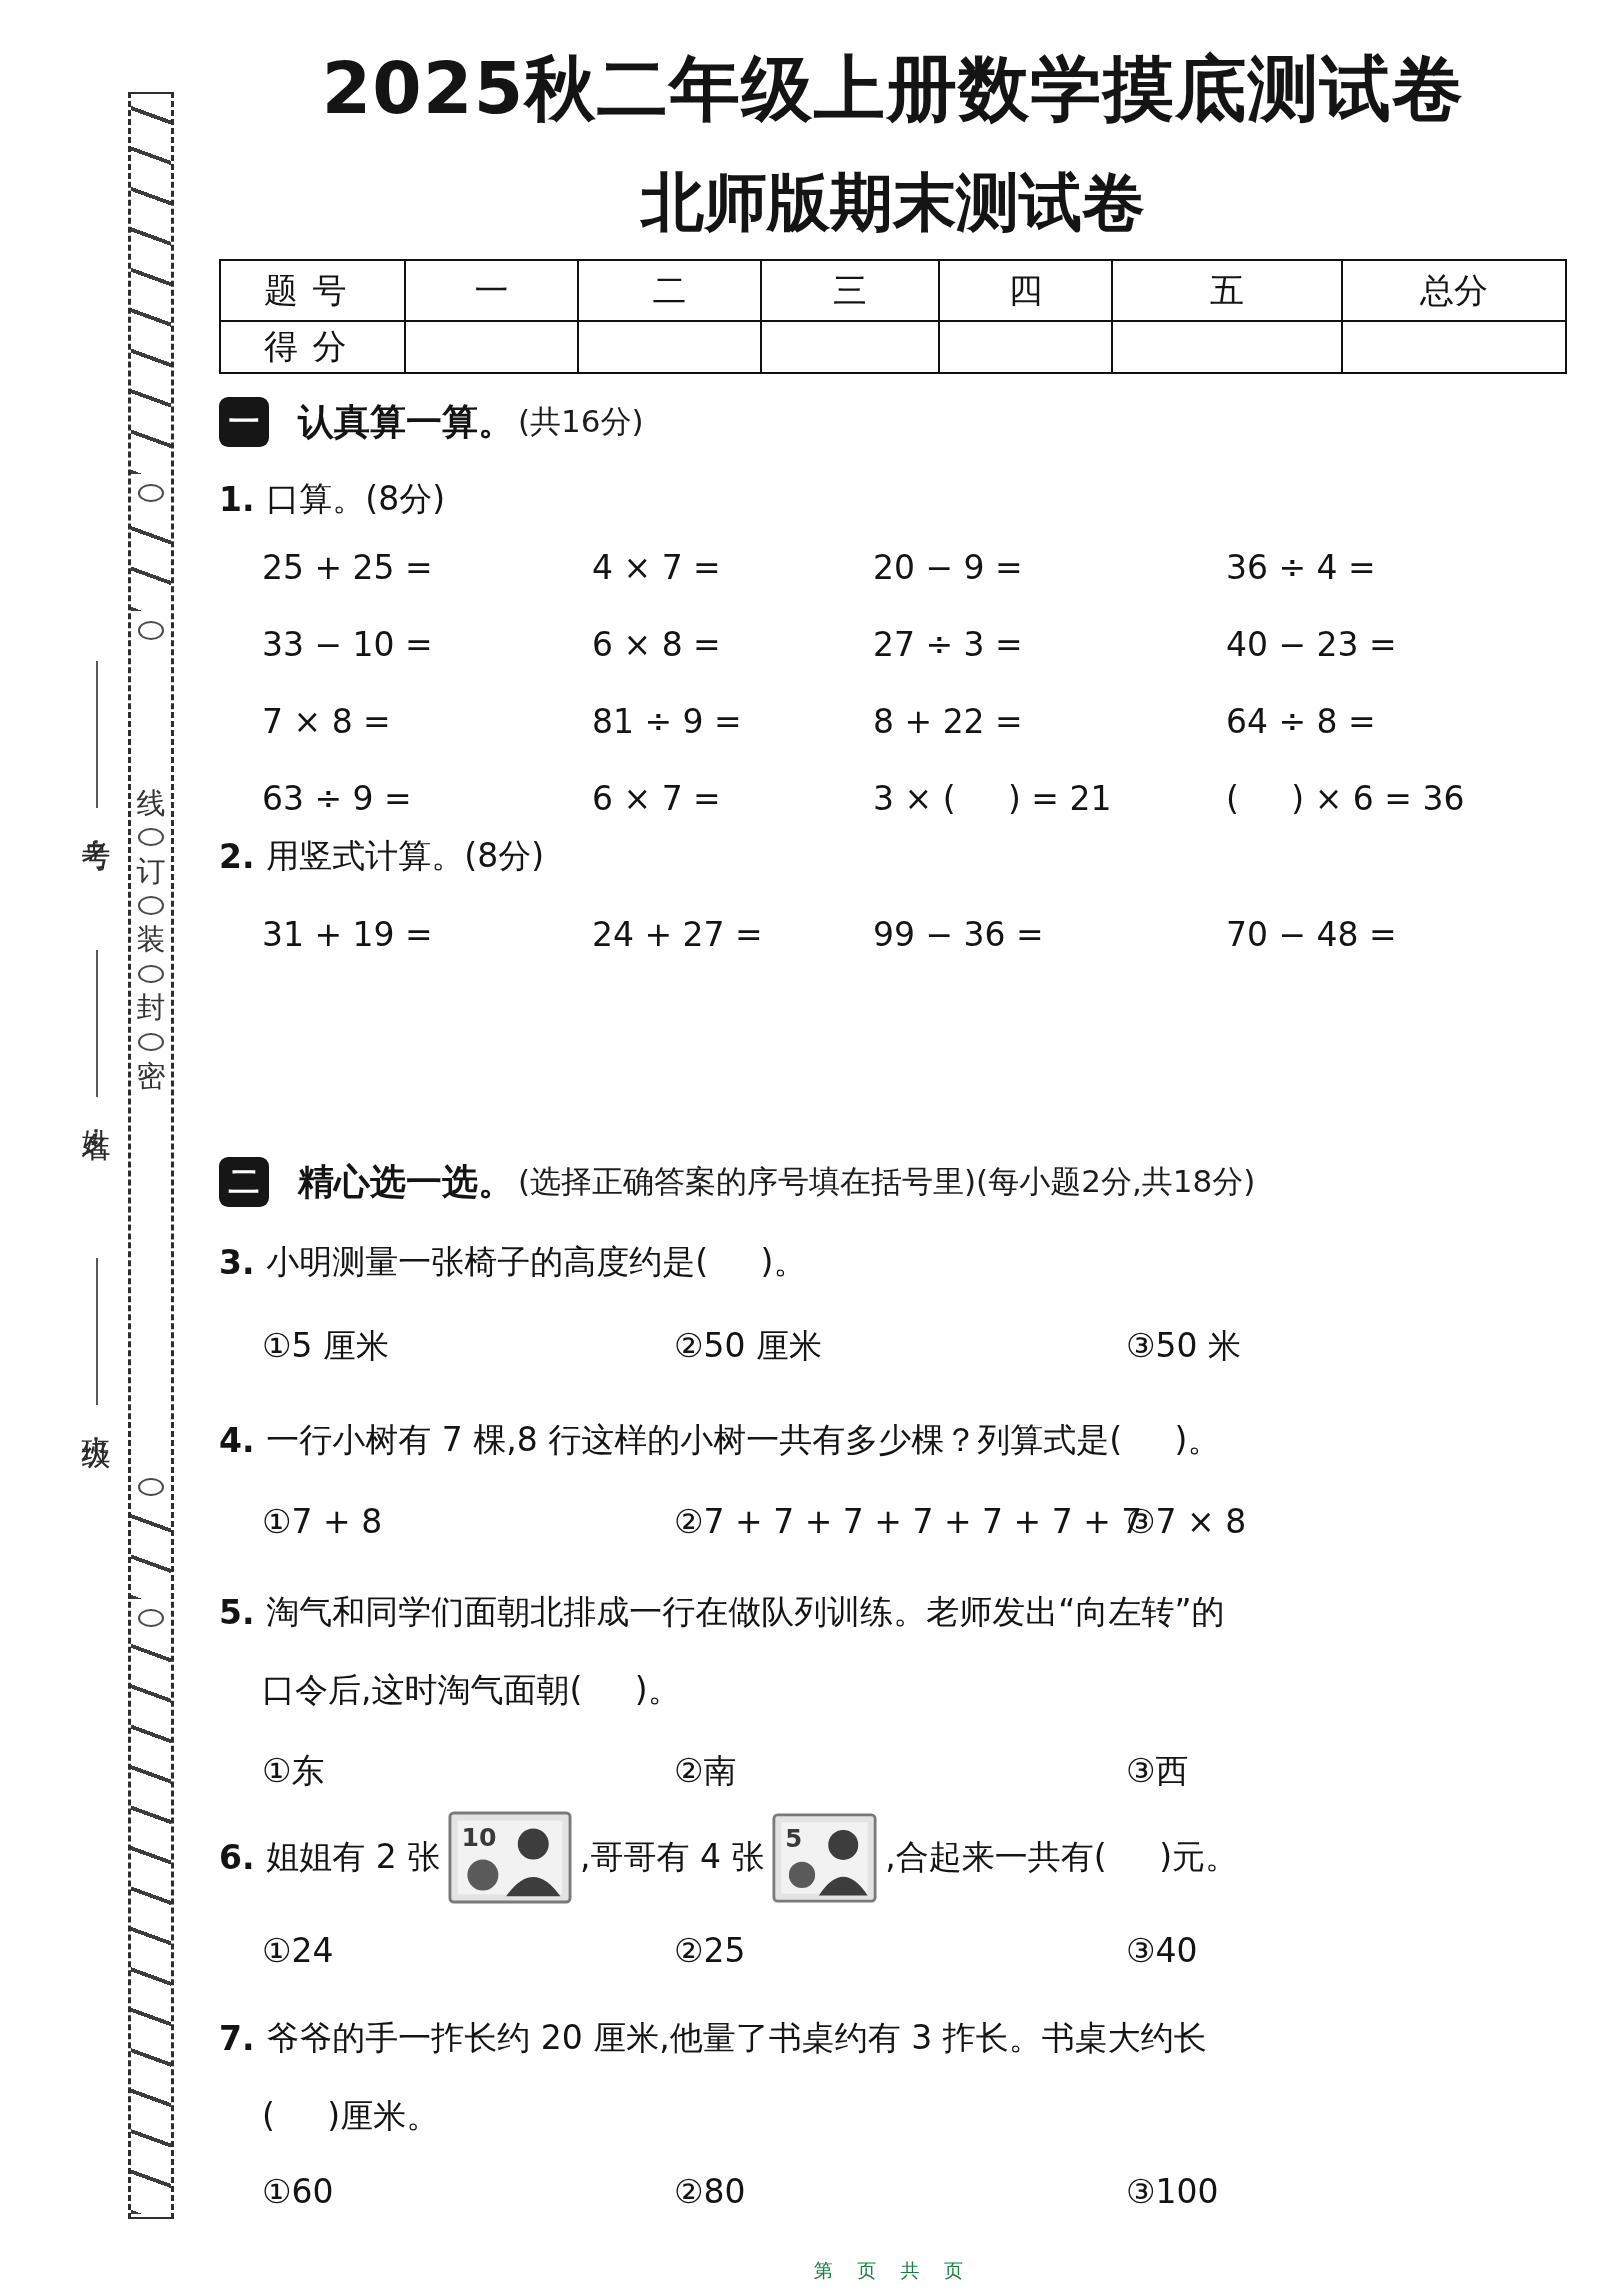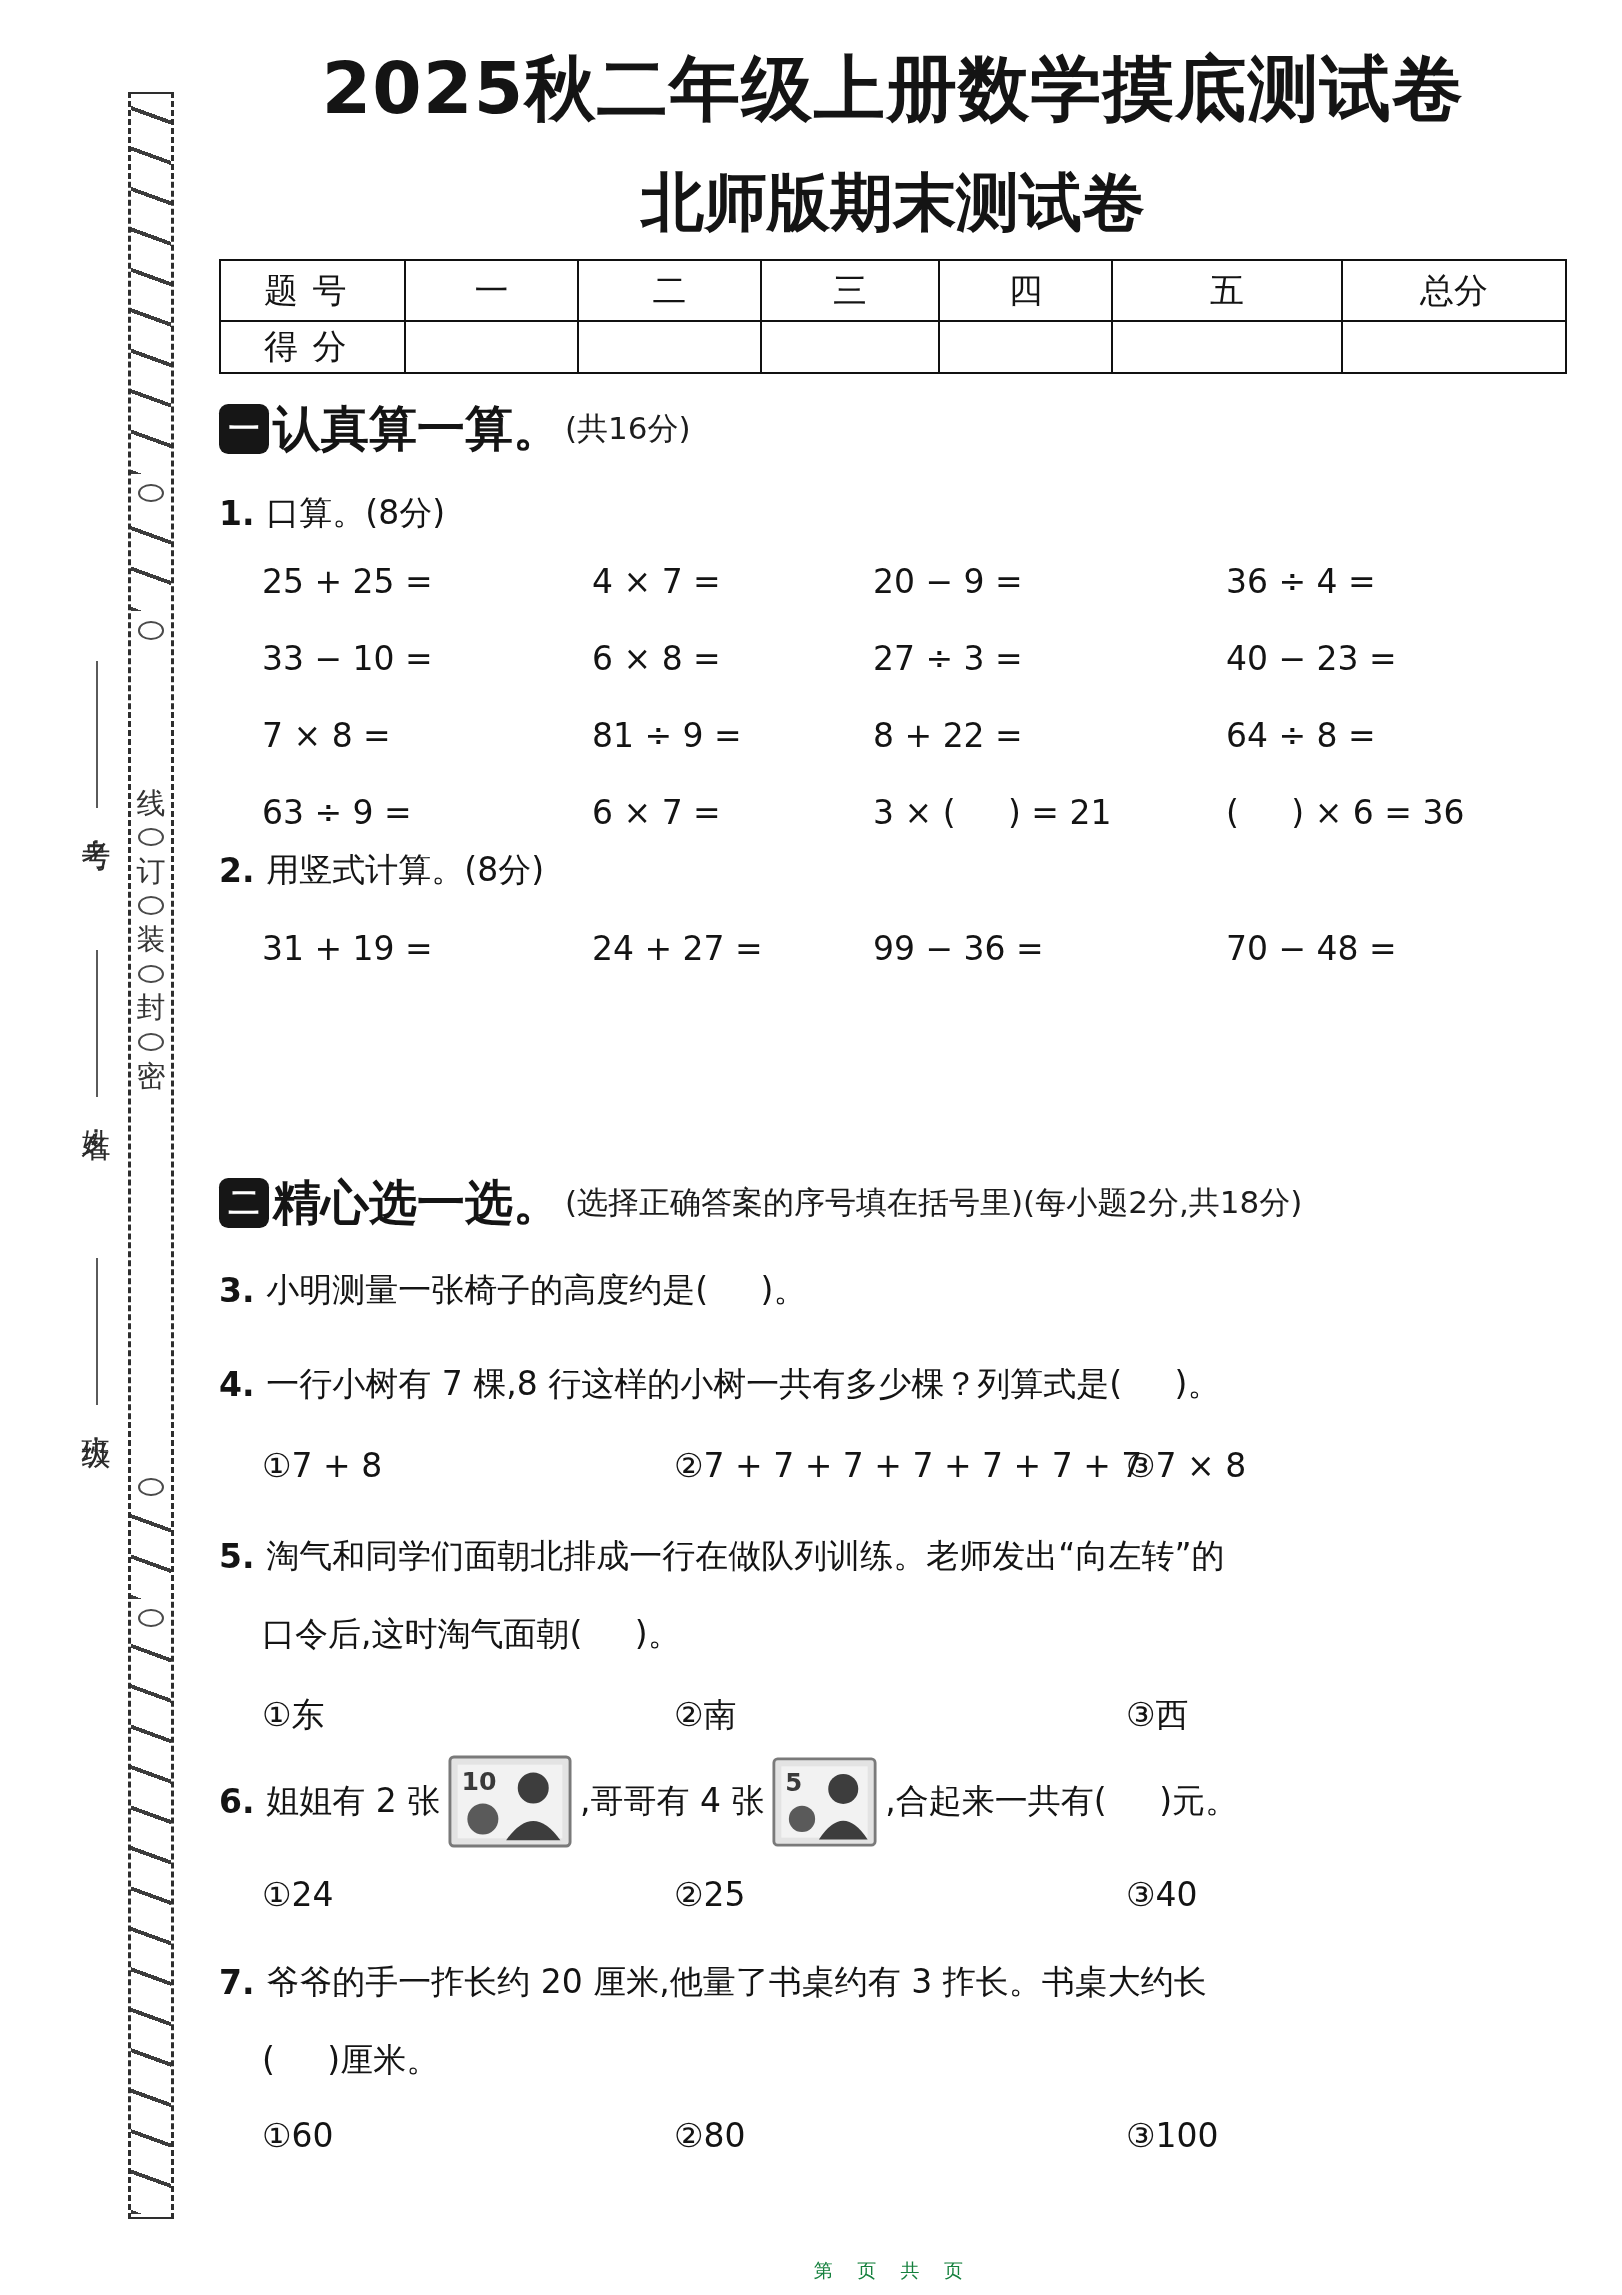--- a/index.html
+++ b/index.html
@@ -50,21 +50,21 @@
   td.c0 { width:185px; } td.c1 { width:173px; } td.c2 { width:183px; }
   td.c3 { width:178px; } td.c4 { width:173px; } td.c5 { width:230px; }
   td.label-cell { letter-spacing:14.4px; }
 
   .sec-header { display:flex; align-items:center; margin-top:23px; }
   .sec-header.s2 { margin-top:0; }
   .sec-icon {
     width:50px; height:50px; background:#161616; color:#ffffff; border-radius:9.2px;
     font-size:31px; font-weight:bold; display:flex; align-items:center; justify-content:center; flex:none;
   }
-  .sec-title { font-size:48px; font-weight:bold; margin-left:4px; }
+  .sec-title { font-size:36px; font-weight:bold; margin-left:29px; }
   .sec-points { font-size:31px; margin-left:3.9px; color:#1c1c1c; }
 
   .q-head { margin-top:29.4px; font-size:33px; display:flex; align-items:center; flex-wrap:nowrap; }
   .q-num { font-weight:bold; margin-right:11.8px; }
   .q-line2 { margin-top:33px; font-size:33px; padding-left:43px; }
 
   .eq-grid { margin-top:26px; }
   .eq-row { display:flex; padding-left:43px; margin-bottom:38px; font-size:33px; white-space:pre; }
   .eq-row.last { margin-bottom:16.4px; }
   .eq-cell { flex:none; } 
@@ -213,20 +213,25 @@
 
     <div class="sec-header s2">
       <span class="sec-icon">二</span>
       <span class="sec-title">精心选一选。</span>
       <span class="sec-points">(选择正确答案的序号填在括号里)(每小题2分,共18分)</span>
     </div>
 
     <div class="q-head mt50">
       <span class="q-num">3.</span>
       <span class="q-text">小明测量一张椅子的高度约是(&nbsp;&nbsp;&nbsp;&nbsp;&nbsp;)。</span>
+    </div>
+    <div class="opt-row">
+      <span class="opt opt-c0">①5 厘米</span>
+      <span class="opt opt-c1">②50 厘米</span>
+      <span class="opt">③50 米</span>
     </div>
 
     <div class="q-head mt75">
       <span class="q-num">4.</span>
       <span class="q-text">一行小树有 7 棵,8 行这样的小树一共有多少棵？列算式是(&nbsp;&nbsp;&nbsp;&nbsp;&nbsp;)。</span>
     </div>
     <div class="opt-row">
       <span class="opt opt-c0">①7 + 8</span>
       <span class="opt opt-c1">②7 + 7 + 7 + 7 + 7 + 7 + 7</span>
       <span class="opt">③7 × 8</span>

